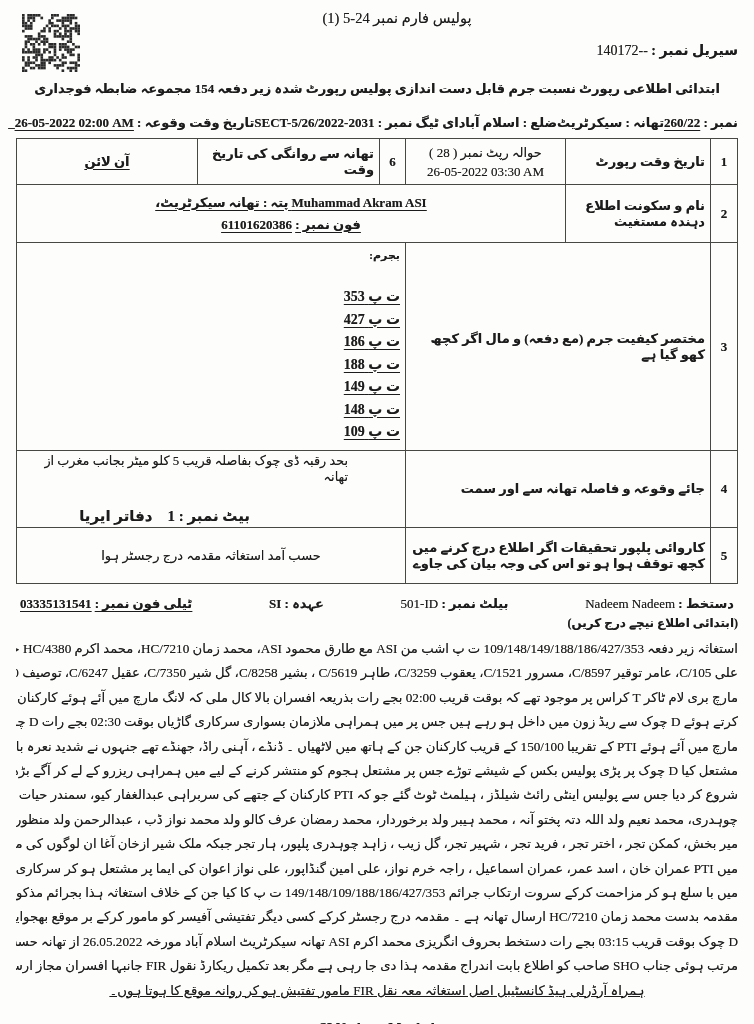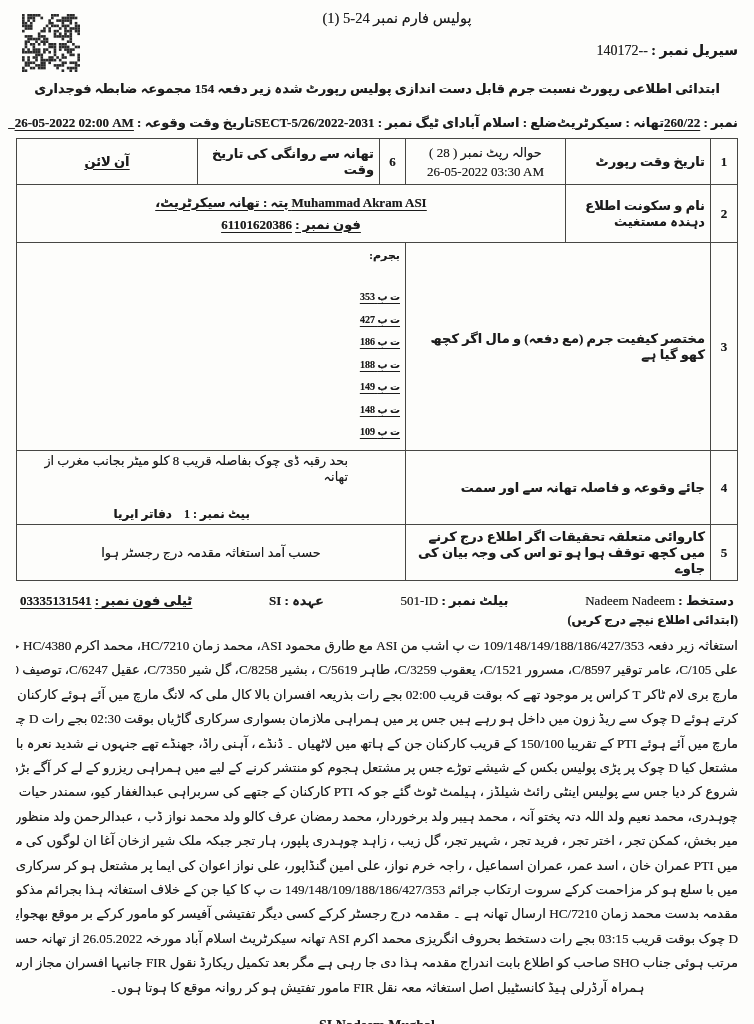--- a/index.html
+++ b/index.html
@@ -35,36 +35,36 @@
   table.fir{border-collapse:collapse;width:100%;margin-top:7px;table-layout:fixed;}
   table.fir td{border:1.4px solid #474744;vertical-align:middle;font-size:13px;padding:2px 5px;}
   td.num{text-align:center;font-weight:bold;width:27px;padding:2px 2px;}
   td.lbl{font-weight:bold;text-align:right;}
   td.top{vertical-align:top;padding-top:10px;}
   .c{text-align:center;}
   .r1-val div{line-height:19px;}
   .charges{padding-right:26px;}
   .charges .hd{font-weight:bold;font-size:11px;}
   .charges .list{margin-top:24px;}
-  .charge{display:block;line-height:22.5px;font-size:10px;font-weight:bold;}
+  .charge{display:block;line-height:22.5px;font-size:14px;font-weight:bold;}
   .charge .inner{text-decoration:underline;text-underline-offset:3px;}
   .r4line1{text-align:right;padding-right:52px;font-size:12.8px;}
-  .r4line2{text-align:right;padding-right:150px;margin-top:22px;font-size:12px;font-weight:bold;}
+  .r4line2{text-align:right;padding-right:150px;margin-top:22px;font-size:15px;font-weight:bold;}
   .r5val{text-align:center;padding-left:40px;font-size:12.8px;}
   .r2c{line-height:22px;}
 
   
   .sig-row{display:flex;justify-content:space-between;align-items:baseline;margin-top:12px;font-size:13px;padding:0 4px;}
   .sig-row .lab{font-weight:bold;}
   .note{text-align:right;font-size:12px;font-weight:bold;margin-top:4px;}
 
   
   .narrative{margin-top:6px;font-size:13.2px;}
   .bl{line-height:24.4px;text-align:justify;text-align-last:justify;white-space:nowrap;overflow:hidden;}
-  .bl.last{text-align:left;text-align-last:center;}
+  .bl.last{text-align:left;text-align-last:center;text-decoration:underline;}
 
   
   .footer{text-align:center;margin-top:14px;font-size:14px;font-weight:bold;padding-left:0;}
   .footer div{line-height:24px;}
 </style>
 </head>
 <body>
 
 <div class="page">
 
@@ -386,30 +386,30 @@
           <span class="charge"><span class="inner"><span>ت پ</span> <span class="ltr">149</span></span></span>
           <span class="charge"><span class="inner"><span>ت پ</span> <span class="ltr">148</span></span></span>
           <span class="charge"><span class="inner"><span>ت پ</span> <span class="ltr">109</span></span></span>
         </div>
       </td>
     </tr>
     <tr style="height:66px">
       <td class="num">4</td>
       <td colspan="2" class="lbl">جائے وقوعہ و فاصلہ تھانہ سے اور سمت</td>
       <td colspan="3" class="top">
-        <div class="r4line1">بحد رقبہ ڈی چوک بفاصلہ قریب 8 کلو میٹر بجانب مغرب از تھانہ</div>
+        <div class="r4line1">بحد رقبہ ڈی چوک بفاصلہ قریب 5 کلو میٹر بجانب مغرب از تھانہ</div>
         <div class="r4line2">
           <span>بیٹ نمبر : 1</span>&nbsp;&nbsp;&nbsp;
           <span>دفاتر ایریا</span>
         </div>
       </td>
     </tr>
     <tr style="height:56px">
       <td class="num">5</td>
-      <td colspan="2" class="lbl">کاروائی متعلقہ تحقیقات اگر اطلاع درج کرنے میں کچھ توقف ہوا ہو تو اس کی وجہ بیان کی جاوے</td>
+      <td colspan="2" class="lbl">کاروائی پلپور تحقیقات اگر اطلاع درج کرنے میں کچھ توقف ہوا ہو تو اس کی وجہ بیان کی جاوے</td>
       <td colspan="3" class="r5val">حسب آمد استغاثہ مقدمہ درج رجسٹر ہوا</td>
     </tr>
   </tbody>
     </table>
 
   <div class="sig-row">
     <span>
       <span class="lab">دستخط :</span>
       <span class="ltr">Nadeem Nadeem</span>
     </span>

